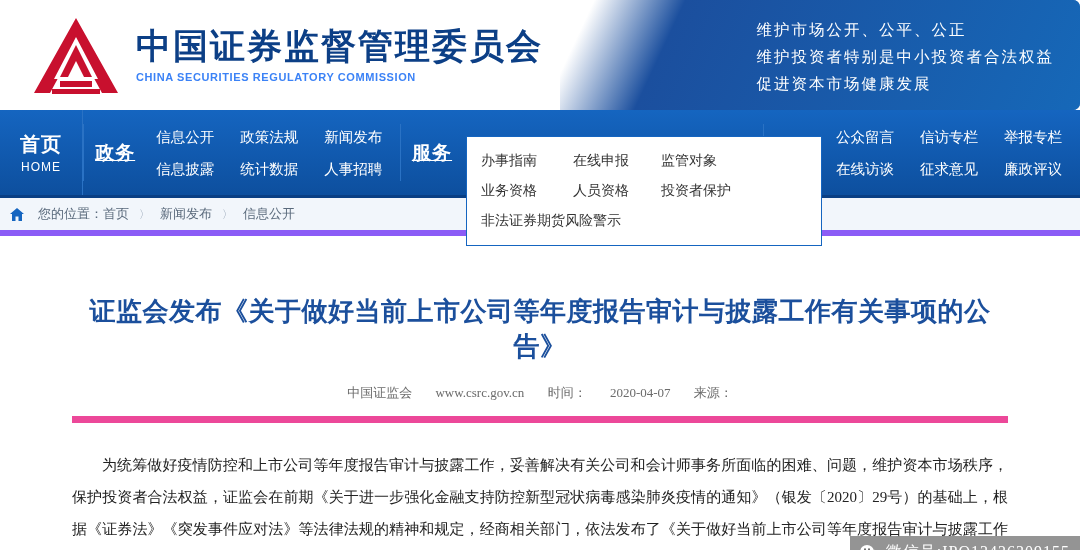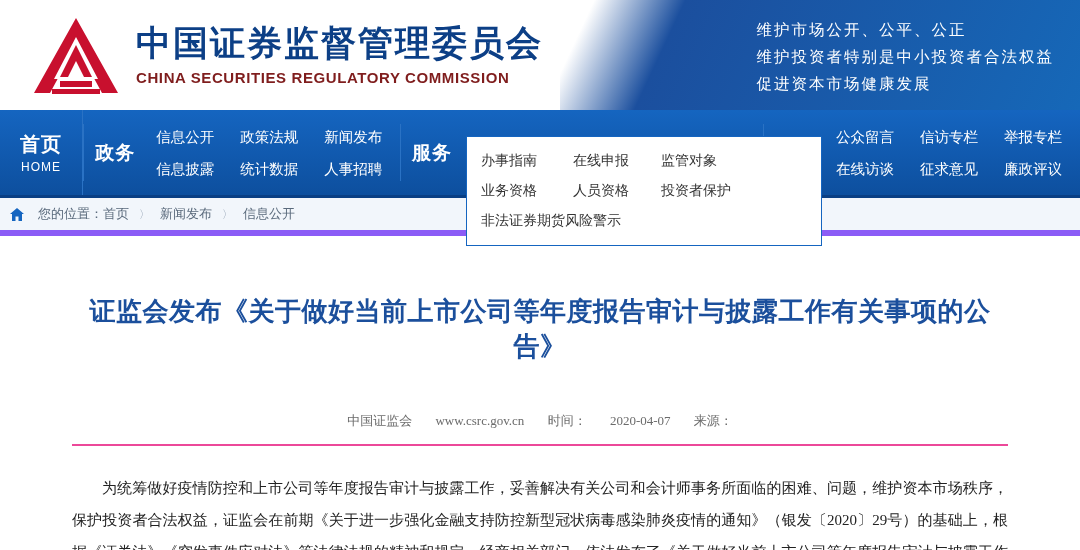--- a/index.html
+++ b/index.html
@@ -11,39 +11,40 @@
     overflow: hidden;
   }
   .page { position: relative; width: 1080px; height: 550px; }
 
   
   .header {
     position: relative;
     height: 110px;
     background: linear-gradient(to right, #ffffff 0%, #ffffff 52%, #1c4f9c 60%, #1a5fae 100%);
     overflow: hidden;
+    border-radius: 7px;
   }
   .header-left {
     position: absolute; left: 0; top: 0; width: 640px; height: 110px;
     background: #ffffff;
     display: flex; align-items: center;
   }
   .emblem {
     width: 92px; height: 80px; margin-left: 30px;
     position: relative;
   }
   .emblem svg { display:block; }
   .brand-text { margin-left: 14px; }
   .brand-cn {
     font-family: "Liberation Serif", serif;
     font-size: 35px; font-weight: bold; color: #0c3f86;
     letter-spacing: 2px; line-height: 1.15;
   }
   .brand-en {
-    font-size: 15px; font-weight: bold; color: #7f1d1d;
+    font-size: 11px; font-weight: bold; color: #3b82f6;
     letter-spacing: 0.6px; margin-top: 4px;
   }
   .header-right {
     position: absolute; right: 0; top: 0; width: 520px; height: 110px;
     background: linear-gradient(115deg, #ffffff 0%, #ffffff 6%, #1b4f9e 22%, #1668b8 100%);
   }
   .slogans {
     position: absolute; right: 26px; top: 16px;
     color: #ffffff;
     font-family: "Liberation Serif", serif;
@@ -63,21 +64,21 @@
     align-items: center; justify-content: center;
     color: #fff; border-right: 1px solid #2a72c4;
   }
   .nav-home .cn { font-size: 20px; font-weight: bold; letter-spacing: 1px; }
   .nav-home .en { font-size: 12px; letter-spacing: 1px; margin-top: 2px; }
   .nav-group { display: flex; align-items: stretch; }
   .nav-vlabel {
     width: 62px; display: flex; flex-direction: column;
     align-items: center; justify-content: center;
     color: #ffffff; font-size: 19px; font-weight: bold;
-    line-height: 22px; letter-spacing: 1px;
+    line-height: 22px; letter-spacing: 1px; text-decoration: underline;
   }
   .nav-links {
     display: grid; grid-template-columns: repeat(3, auto);
     grid-auto-rows: 30px; align-content: center;
     column-gap: 26px; row-gap: 2px;
     padding: 0 18px 0 10px;
   }
   .nav-link {
     color: #ffffff; font-size: 14.5px; line-height: 30px;
     white-space: nowrap; cursor: pointer;
@@ -124,25 +125,25 @@
   
   .article { padding: 0 72px; position: relative; }
   .art-title {
     margin-top: 58px;
     text-align: center;
     font-family: "Liberation Serif", serif;
     font-size: 26px; font-weight: bold; color: #1b4f9c;
     letter-spacing: 0.5px;
   }
   .art-meta {
-    margin-top: 48px;
+    margin-top: 20px;
     text-align: center;
     font-family: "Liberation Serif", serif;
     font-size: 13px; color: #6b6b6b;
-    border-bottom: 2px solid #ec4899;
+    border-bottom: 7px solid #ec4899;
     padding-bottom: 14px;
   }
   .art-meta span { margin: 0 10px; }
   .art-body {
     margin-top: 26px;
     font-family: "Liberation Serif", serif;
     font-size: 15px; color: #222222;
     line-height: 32px; text-align: justify;
     text-indent: 2em;
   }

